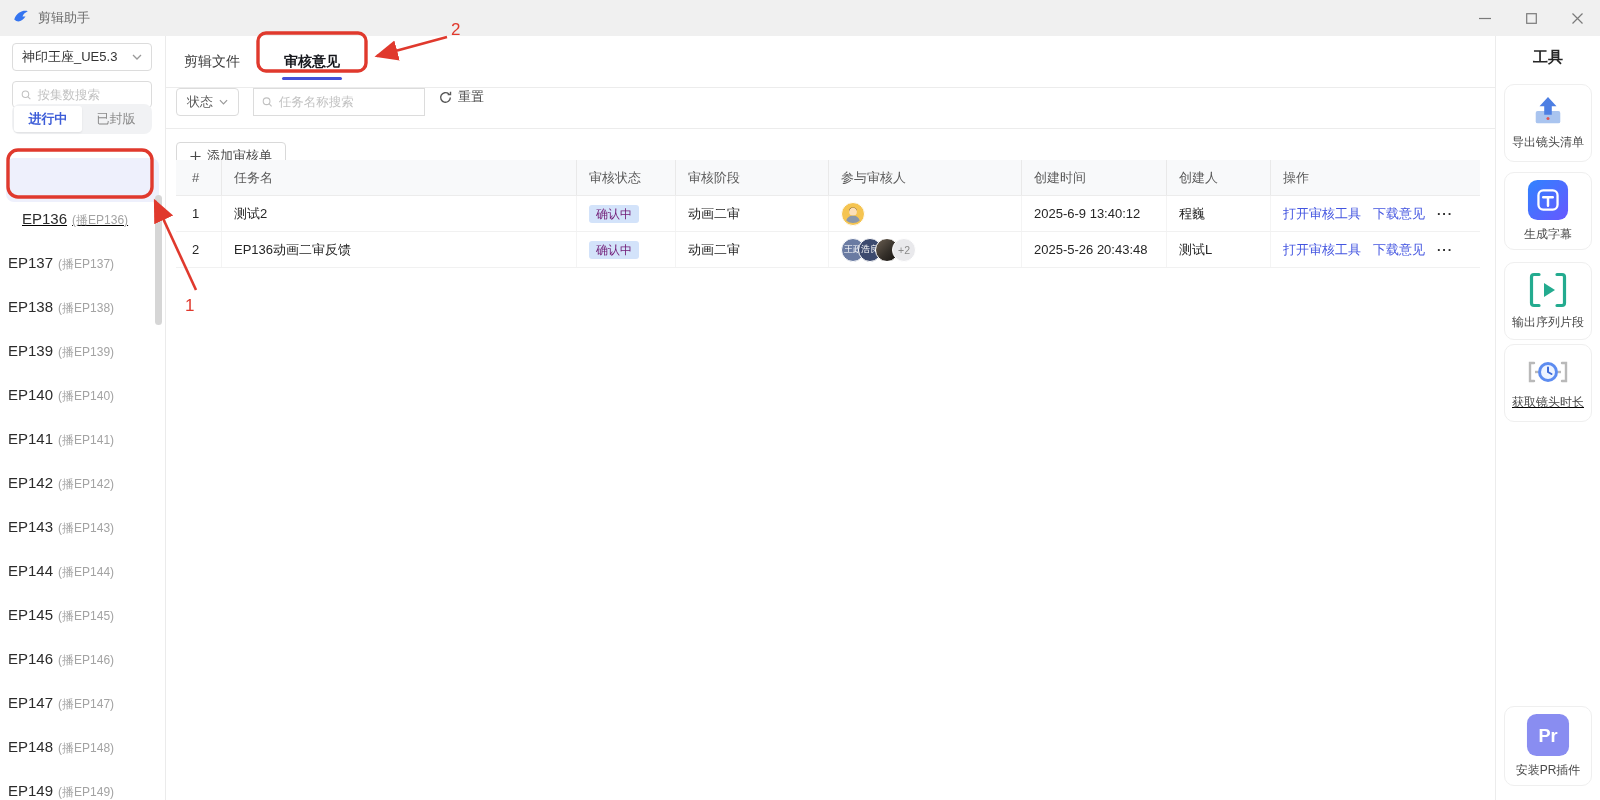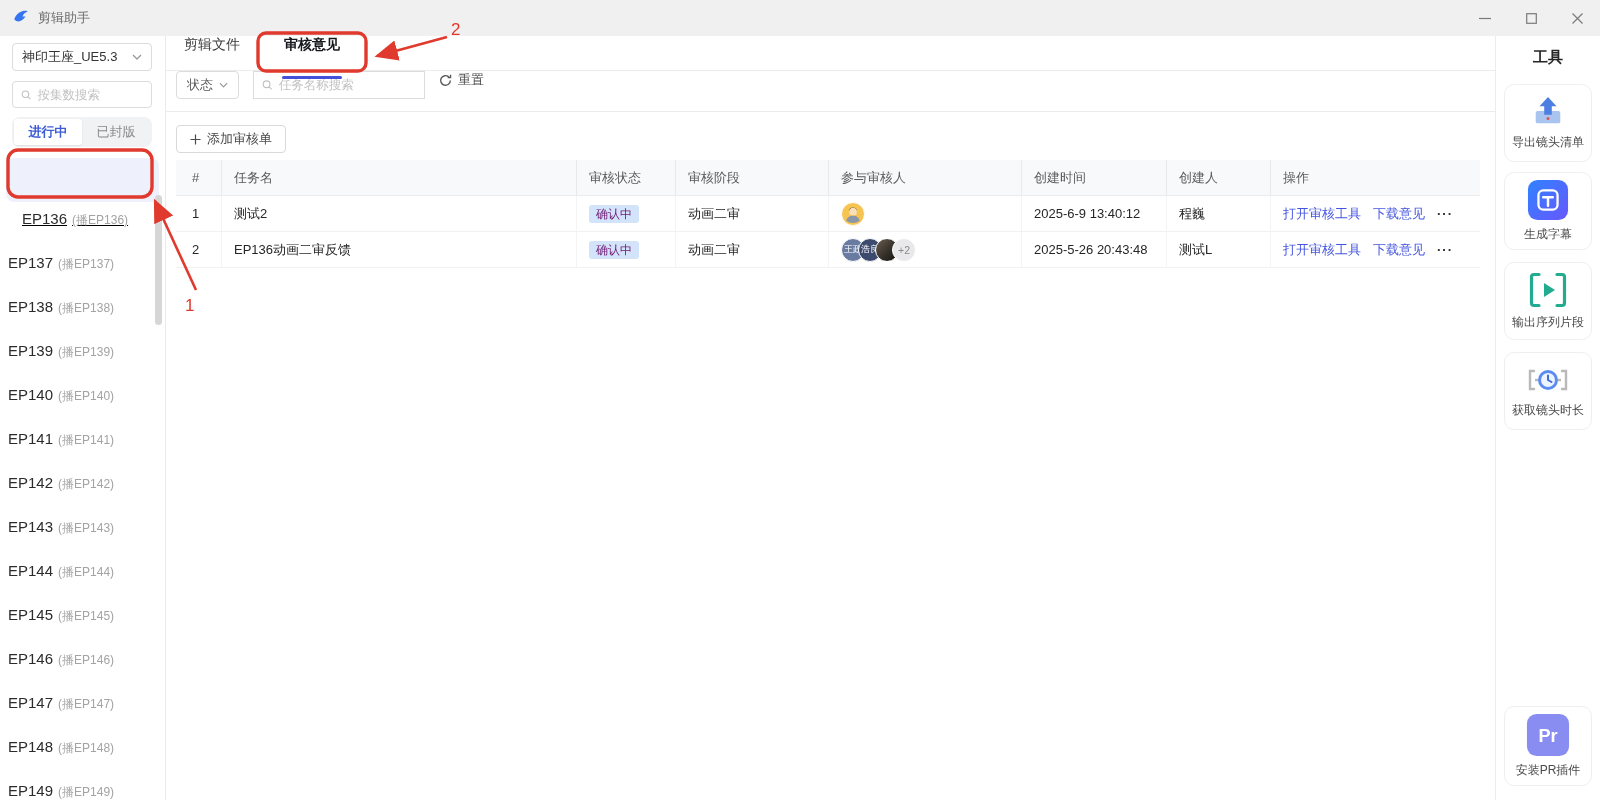--- a/index.html
+++ b/index.html
@@ -18,36 +18,36 @@
     border-right:1px solid #ebebeb;}
   .project-select{position:absolute;left:12px;top:7px;width:140px;height:28px;
     border:1px solid #dcdcdc;border-radius:4px;display:flex;align-items:center;
     justify-content:space-between;padding:0 9px;font-size:13px;color:#333;background:#fff;}
   .side-search{position:absolute;left:12px;top:45px;width:140px;height:27px;
     border:1px solid #dcdcdc;border-radius:4px;display:flex;align-items:center;
     padding:0 8px;gap:6px;background:#fff;}
   .side-search input{border:none;outline:none;width:100%;font-size:12.5px;color:#333;
     font-family:inherit;}
   .side-search input::placeholder{color:#c2c2c2;}
-  .segmented{position:absolute;left:12px;top:81px;width:140px;height:30px;background:#f1f2f4;
+  .segmented{position:absolute;left:12px;top:68px;width:140px;height:30px;background:#f1f2f4;
     border-radius:8px;display:flex;padding:2px;}
   .seg{flex:1;display:flex;align-items:center;justify-content:center;font-size:13px;
     color:#8a8a8a;border-radius:3px;}
   .seg.active{background:#fff;color:#3d5dd8;font-weight:bold;box-shadow:0 1px 2px rgba(0,0,0,.08);}
   .ep-list{position:absolute;left:0;top:122px;right:0;bottom:0;overflow:hidden;}
   .ep-item{height:44px;display:flex;align-items:baseline;padding-left:8px;padding-top:13px;}
   .ep-item.selected{background:#eef0fc;border-radius:8px;margin:0 6px;padding-left:16px;text-decoration:underline;}
   .ep-code{font-size:15px;color:#2b2b2b;}
   .ep-note{font-size:12px;color:#a3a3a3;margin-left:5px;margin-top:41px;}
   .scroll-thumb{position:absolute;right:3px;top:159px;width:7px;height:130px;
     background:#d6d6d6;border-radius:4px;}
 
   
   .main{position:absolute;left:166px;top:36px;right:105px;bottom:0;background:#fff;}
-  .tabbar{height:35px;border-bottom:1px solid #ececec;display:flex;
+  .tabbar{height:52px;border-bottom:1px solid #ececec;display:flex;align-items:center;
     padding-left:18px;gap:44px;}
   .main-tab{font-size:14px;color:#3a3a3a;position:relative;}
   .main-tab.active{font-weight:bold;color:#15171c;}
   .tab-underline{position:absolute;left:-2px;right:-2px;bottom:-9px;height:3px;
     background:#4450d8;border-radius:2px;}
   .filterbar{height:41px;border-bottom:1px solid #ececec;display:flex;align-items:flex-start;
     padding-left:10px;gap:14px;}
   .status-select{width:63px;height:28px;border:1px solid #dcdcdc;border-radius:4px;
     display:flex;align-items:center;justify-content:center;gap:6px;font-size:13px;color:#595959;}
   .task-search{width:172px;height:28px;border:1px solid #dcdcdc;border-radius:0;
@@ -344,21 +344,21 @@
 
   <div class="tool-card" style="top:226px;">
     <svg width="42" height="38" viewBox="0 0 42 38">
       <path d="M12 3.5 H7 a2.5 2.5 0 0 0 -2.5 2.5 v26 a2.5 2.5 0 0 0 2.5 2.5 h5" fill="none" stroke="#23ab8f" stroke-width="3.2" stroke-linecap="round"></path>
       <path d="M30 3.5 h5 a2.5 2.5 0 0 1 2.5 2.5 v26 a2.5 2.5 0 0 1 -2.5 2.5 h-5" fill="none" stroke="#23ab8f" stroke-width="3.2" stroke-linecap="round"></path>
       <path d="M17 12 L28 19 L17 26 Z" fill="#23ab8f"></path>
     </svg>
     <span class="tool-label">输出序列片段</span>
   </div>
 
-  <div class="tool-card" style="top:316px;">
+  <div class="tool-card" style="top:308px;text-decoration:underline;">
     <svg width="48" height="34" viewBox="0 0 48 34">
       <path d="M10 8 H6 v18 h4" fill="none" stroke="#b9b9b9" stroke-width="2.4" stroke-linecap="round"></path>
       <path d="M38 8 h4 v18 h-4" fill="none" stroke="#b9b9b9" stroke-width="2.4" stroke-linecap="round"></path>
       <line x1="11" y1="17" x2="14" y2="17" stroke="#b9b9b9" stroke-width="2.4"></line>
       <line x1="34" y1="17" x2="37" y2="17" stroke="#b9b9b9" stroke-width="2.4"></line>
       <circle cx="24" cy="17" r="10" fill="#5d8cf0"></circle>
       <circle cx="24" cy="17" r="7" fill="#eef4ff"></circle>
       <path d="M24 12.5 V17 L27.5 19" stroke="#3f6cd8" stroke-width="2" fill="none" stroke-linecap="round"></path>
     </svg>
     <span class="tool-label">获取镜头时长</span>

